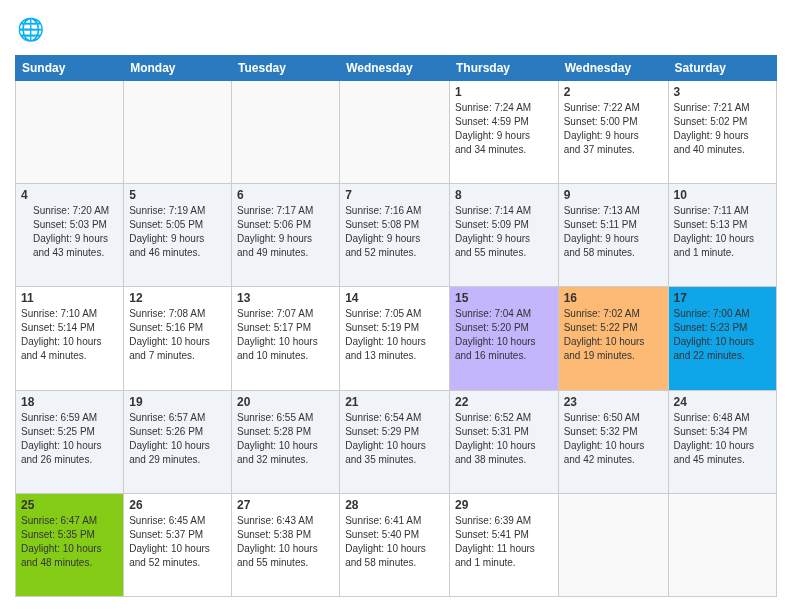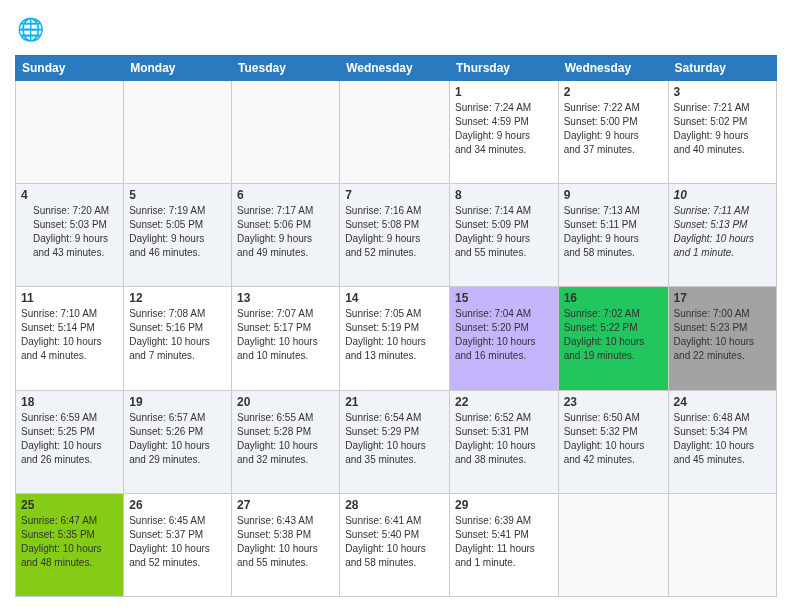--- a/index.html
+++ b/index.html
@@ -200,21 +200,21 @@
 Daylight: 9 hours
 and 55 minutes.</div>
           </td>
           <td style="background-color: rgb(240, 244, 248);">
             <div class="day-number">9</div>
             <div class="day-info" style="white-space: pre-line;">Sunrise: 7:13 AM
 Sunset: 5:11 PM
 Daylight: 9 hours
 and 58 minutes.</div>
           </td>
-          <td style="background-color: rgb(240, 244, 248); font-style: italic;">
+          <td style="background-color: rgb(240, 244, 248);">
             <div class="day-number">10</div>
             <div class="day-info" style="white-space: pre-line;">Sunrise: 7:11 AM
 Sunset: 5:13 PM
 Daylight: 10 hours
 and 1 minute.</div>
           </td>
         </tr>
         <tr>
           <td style="background-color: rgb(255, 255, 255);">
             <div class="day-number">11</div>
@@ -244,28 +244,28 @@
 Daylight: 10 hours
 and 13 minutes.</div>
           </td>
           <td style="background-color: #c4b5fd;">
             <div class="day-number">15</div>
             <div class="day-info" style="white-space: pre-line;">Sunrise: 7:04 AM
 Sunset: 5:20 PM
 Daylight: 10 hours
 and 16 minutes.</div>
           </td>
-          <td style="background-color: #22c55e;">
+          <td style="background-color: #fdba74;">
             <div class="day-number">16</div>
             <div class="day-info" style="white-space: pre-line;">Sunrise: 7:02 AM
 Sunset: 5:22 PM
 Daylight: 10 hours
 and 19 minutes.</div>
           </td>
-          <td style="background-color: #a3a3a3;">
+          <td style="background-color: #0ea5e9;">
             <div class="day-number">17</div>
             <div class="day-info" style="white-space: pre-line;">Sunrise: 7:00 AM
 Sunset: 5:23 PM
 Daylight: 10 hours
 and 22 minutes.</div>
           </td>
         </tr>
         <tr>
           <td style="background-color: rgb(240, 244, 248);">
             <div class="day-number">18</div>

